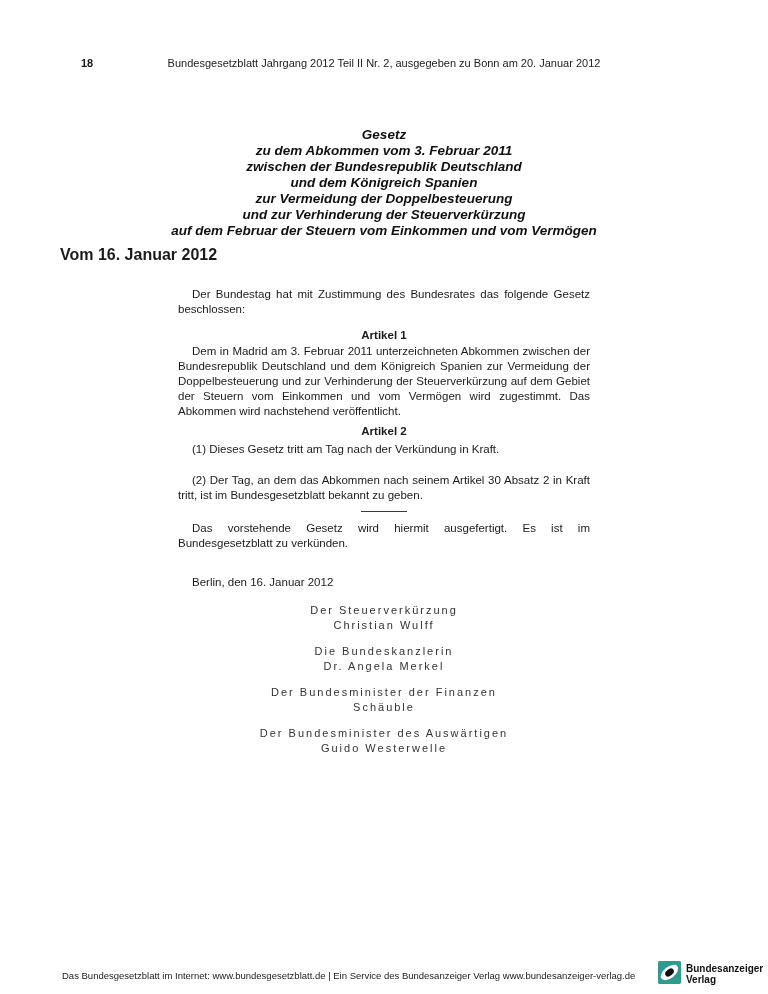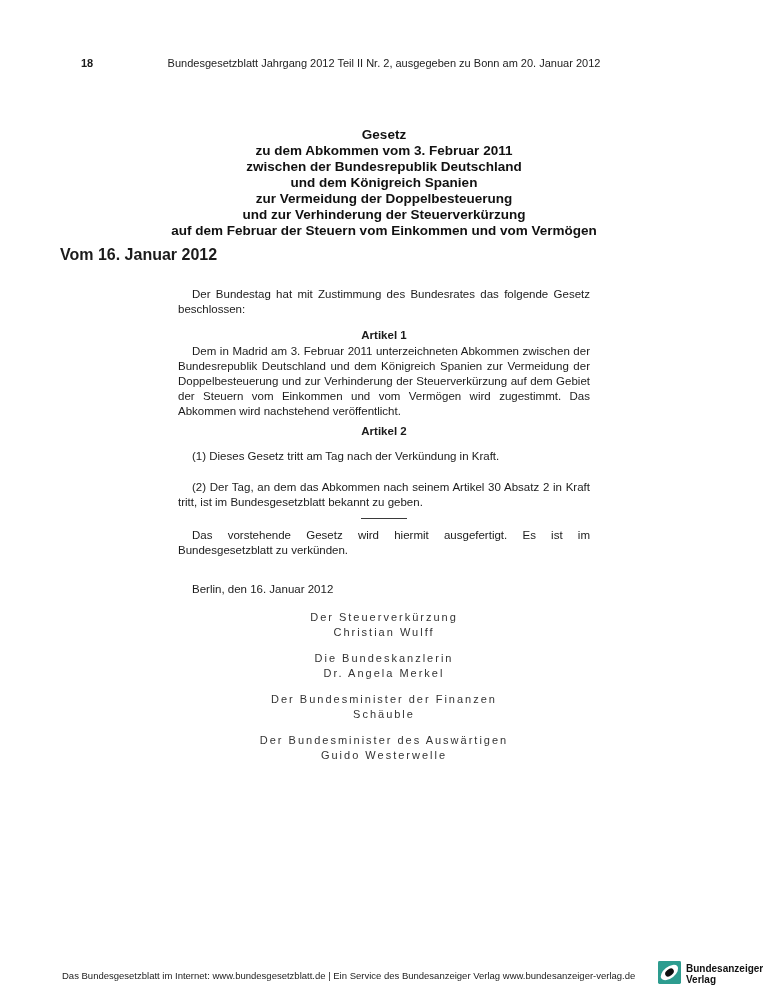--- a/index.html
+++ b/index.html
@@ -12,29 +12,29 @@
     overflow: hidden;
   }
   .page { position: absolute; inset: 0; background: #ffffff; }
 
   
   .header-row { position: absolute; top: 57px; left: 81px; right: 81px; height: 14px; font-size: 11px; line-height: 13px; }
   .page-number { position: absolute; left: 0; top: 0; font-weight: bold; }
   .issue-line { position: absolute; left: 0; right: 0; text-align: center; color: #222; }
 
   
-  .title-block { position: absolute; top: 127px; left: 60px; right: 60px; text-align: center; font-weight: bold; font-size: 13.5px; line-height: 16px; color: #111; }
+  .title-block { position: absolute; top: 127px; left: 60px; right: 60px; text-align: center; font-weight: bold; font-size: 13.5px; line-height: 16px; color: #111; font-style: italic; }
   .date-line { position: absolute; top: 246px; left: 60px; right: 60px; text-align: left; font-weight: bold; font-size: 16px; }
 
   
   .content { position: absolute; top: 287px; left: 178px; width: 412px; font-size: 11.5px; line-height: 15px; text-align: justify; color: #1b1b1b; }
   .para { text-indent: 14px; }
   .article-heading { text-align: center; font-weight: bold; text-indent: 0; }
   .h-art1 { margin-top: 11px; margin-bottom: 1px; }
-  .h-art2 { margin-top: 5px; margin-bottom: 10px; }
+  .h-art2 { margin-top: 5px; margin-bottom: 3px; }
   .p-gap { margin-top: 16px; }
   .divider { width: 46px; border-top: 1px solid #3a3a3a; margin: 8px auto 9px auto; }
   .closing { margin-top: 0; }
   .place-date { margin-top: 24px; text-align: left; text-indent: 14px; }
 
   
   .signatures { margin-top: 13px; text-align: center; color: #333; }
   .sig-group { margin-bottom: 12px; line-height: 14.5px; font-size: 11px; letter-spacing: 2px; }
 
   

